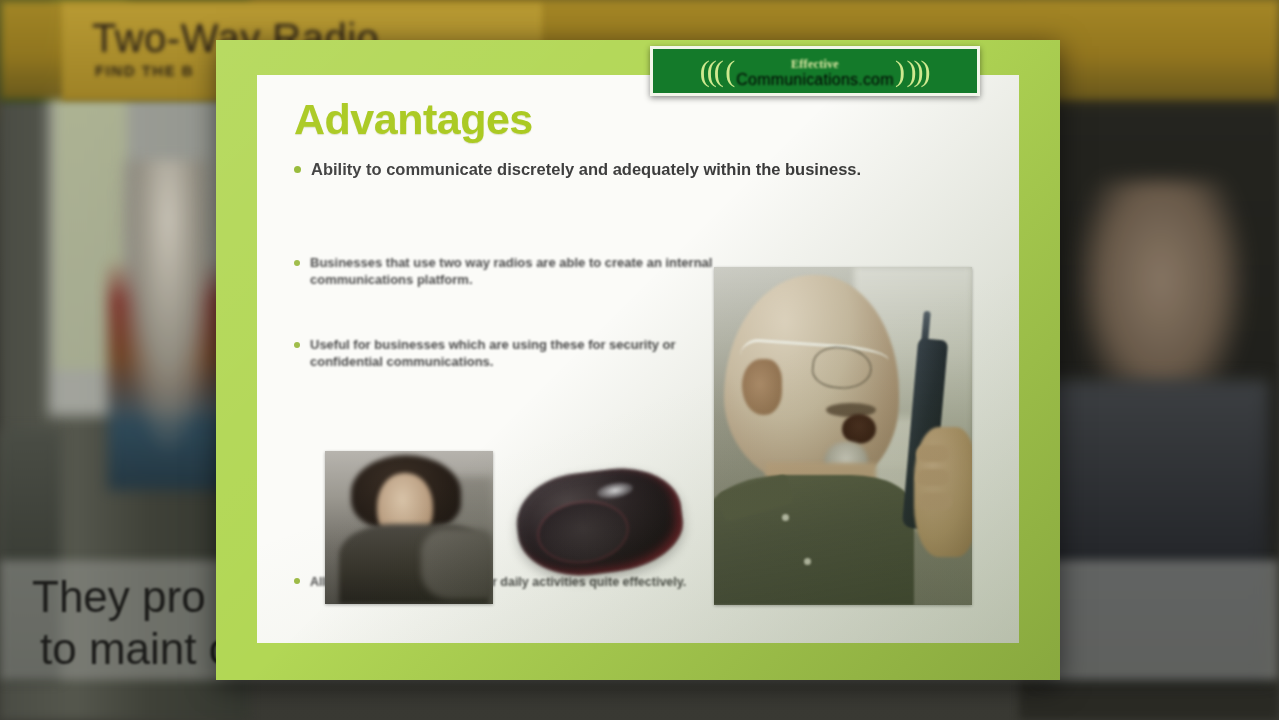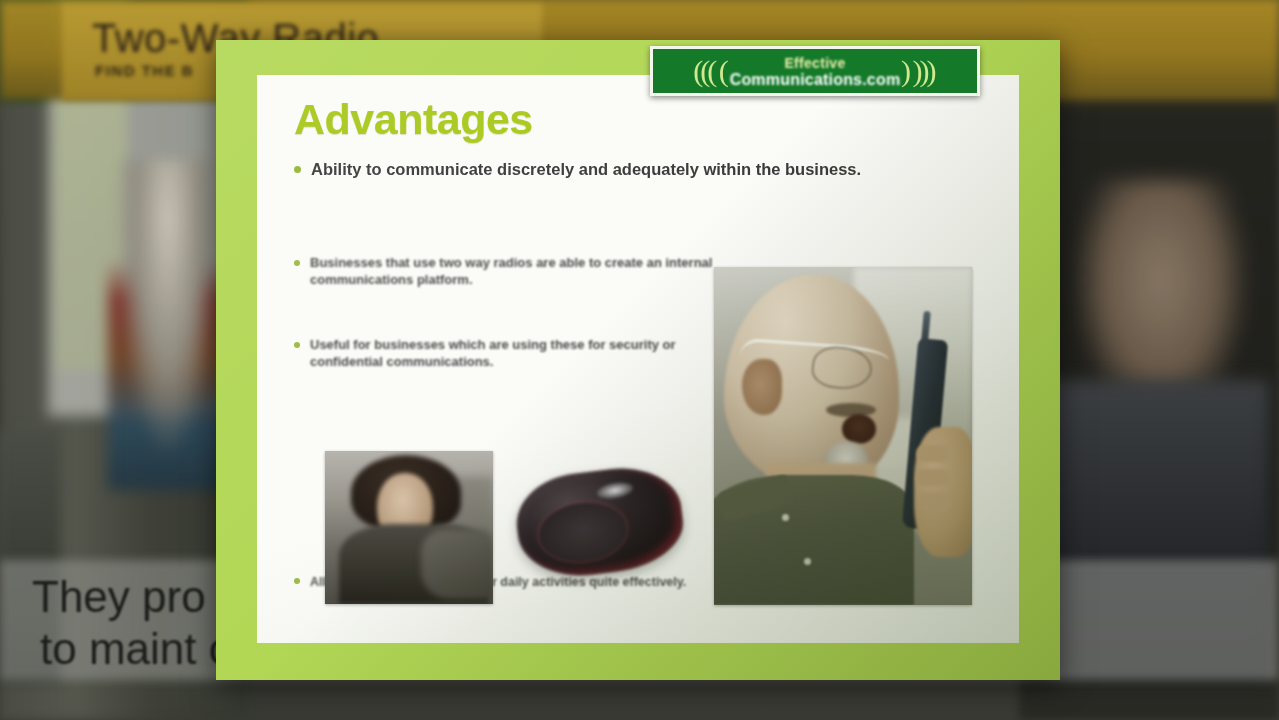--- a/index.html
+++ b/index.html
@@ -209,30 +209,31 @@
     letter-spacing: -3px;
     filter: blur(0.6px);
   }
   .logo-waves.right { transform: scaleX(-1); }
   .logo-text {
     text-align: center;
     padding: 0 4px;
     filter: blur(0.9px);
   }
   .logo-line1 {
-    font-size: 14px;
+    font-size: 12px;
     font-weight: bold;
     color: #e8edaa;
     letter-spacing: 0.3px;
     line-height: 1.05;
+    font-family: Liberation Serif, serif;
   }
   .logo-line2 {
     font-size: 16px;
-    font-weight: bold;
-    color: #ffffff;
+    font-weight: normal;
+    color: #000000;
     letter-spacing: 0.2px;
     line-height: 1.05;
   }
 
   
   #slide-title {
     position: absolute;
     left: 37px;
     top: 20px;
     font-size: 43px;

